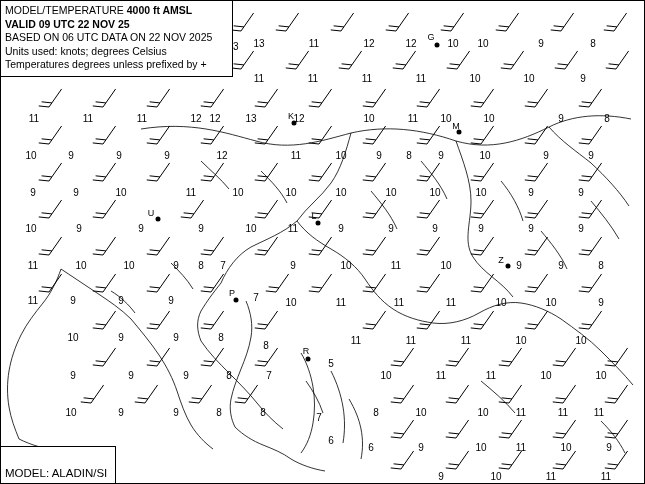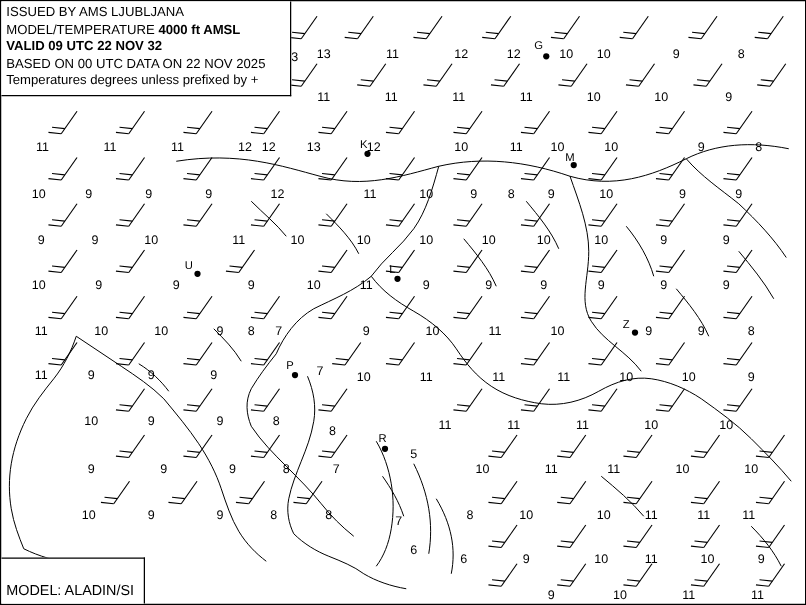--- a/index.html
+++ b/index.html
@@ -886,24 +886,24 @@
       <div class="city-dot" style="left: 293px; top: 122px;"></div>
       <div class="city-dot" style="left: 458px; top: 131px;"></div>
       <div class="city-dot" style="left: 157px; top: 218px;"></div>
       <div class="city-dot" style="left: 317px; top: 222px;"></div>
       <div class="city-dot" style="left: 507px; top: 265px;"></div>
       <div class="city-dot" style="left: 235px; top: 299px;"></div>
       <div class="city-dot" style="left: 307px; top: 358px;"></div>
     </div>
 
   <div class="header-box">
-    <div>ISSUED BY AMS LJUBLJANA</div>
     <div><span>MODEL/TEMPERATURE </span><span class="bold">4000 ft AMSL</span></div>
-    <div class="bold">VALID 09 UTC 22 NOV 32</div>
-    <div>BASED ON 00 UTC DATA ON 22 NOV 2025</div>
+    <div class="bold">VALID 09 UTC 22 NOV 25</div>
+    <div>BASED ON 06 UTC DATA ON 22 NOV 2025</div>
+    <div>Units used: knots; degrees Celsius</div>
     <div>Temperatures degrees unless prefixed by +</div>
   </div>
 
   <div class="model-box">
     <div>MODEL: ALADIN/SI</div>
   </div>
 
 </div>
 
 </body></html>

